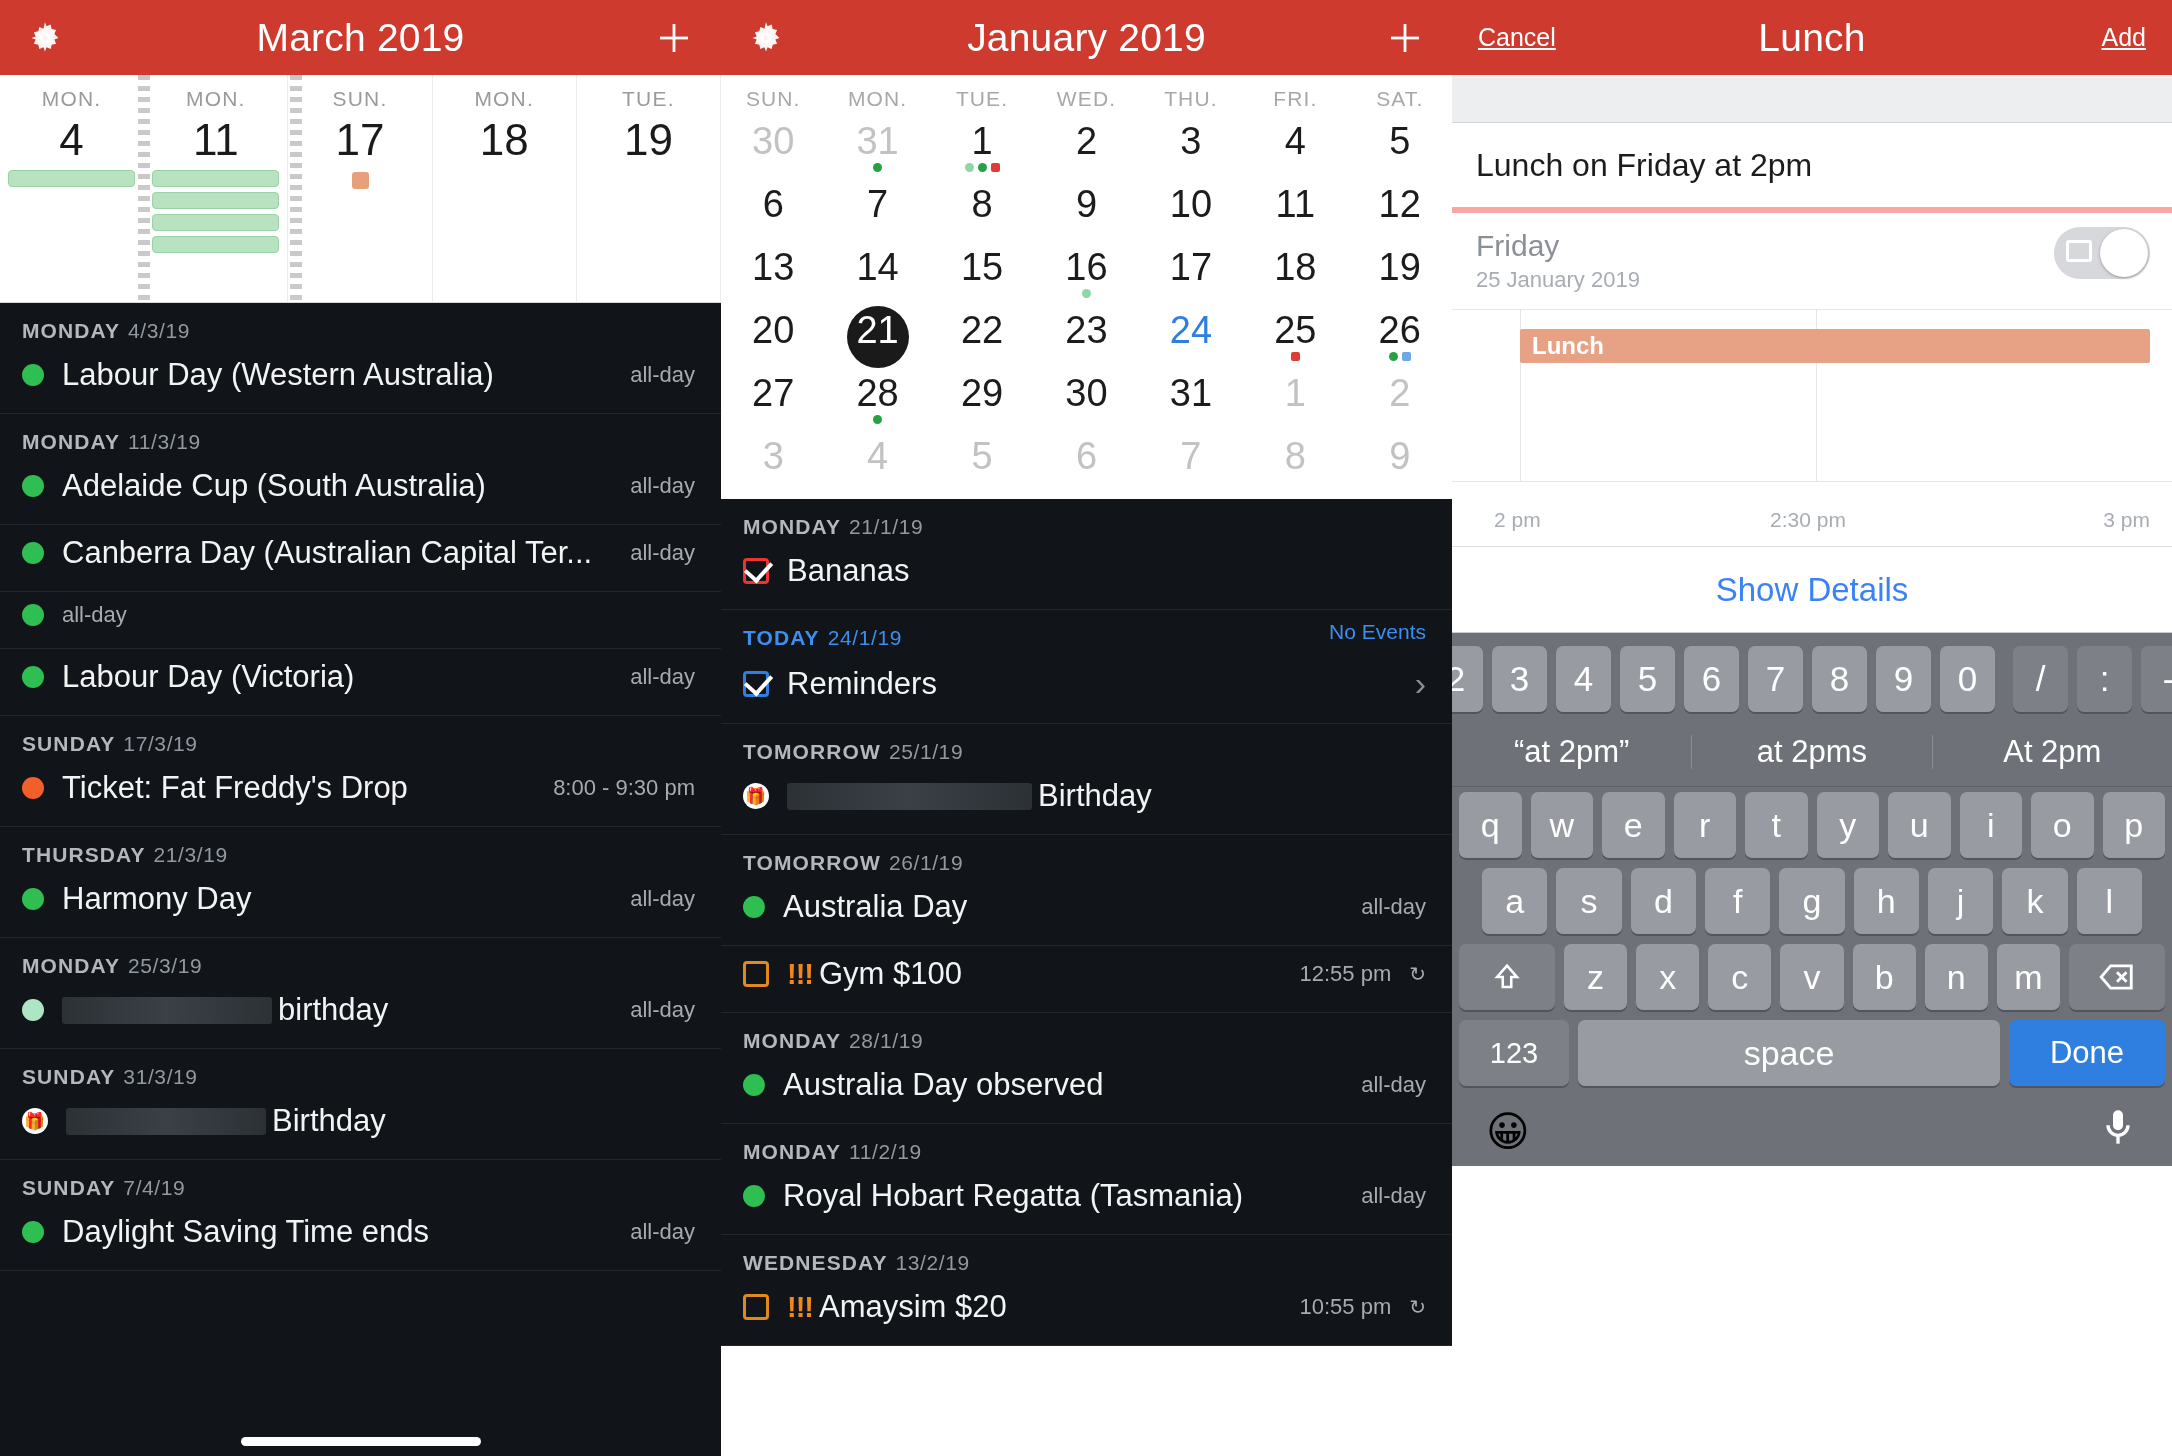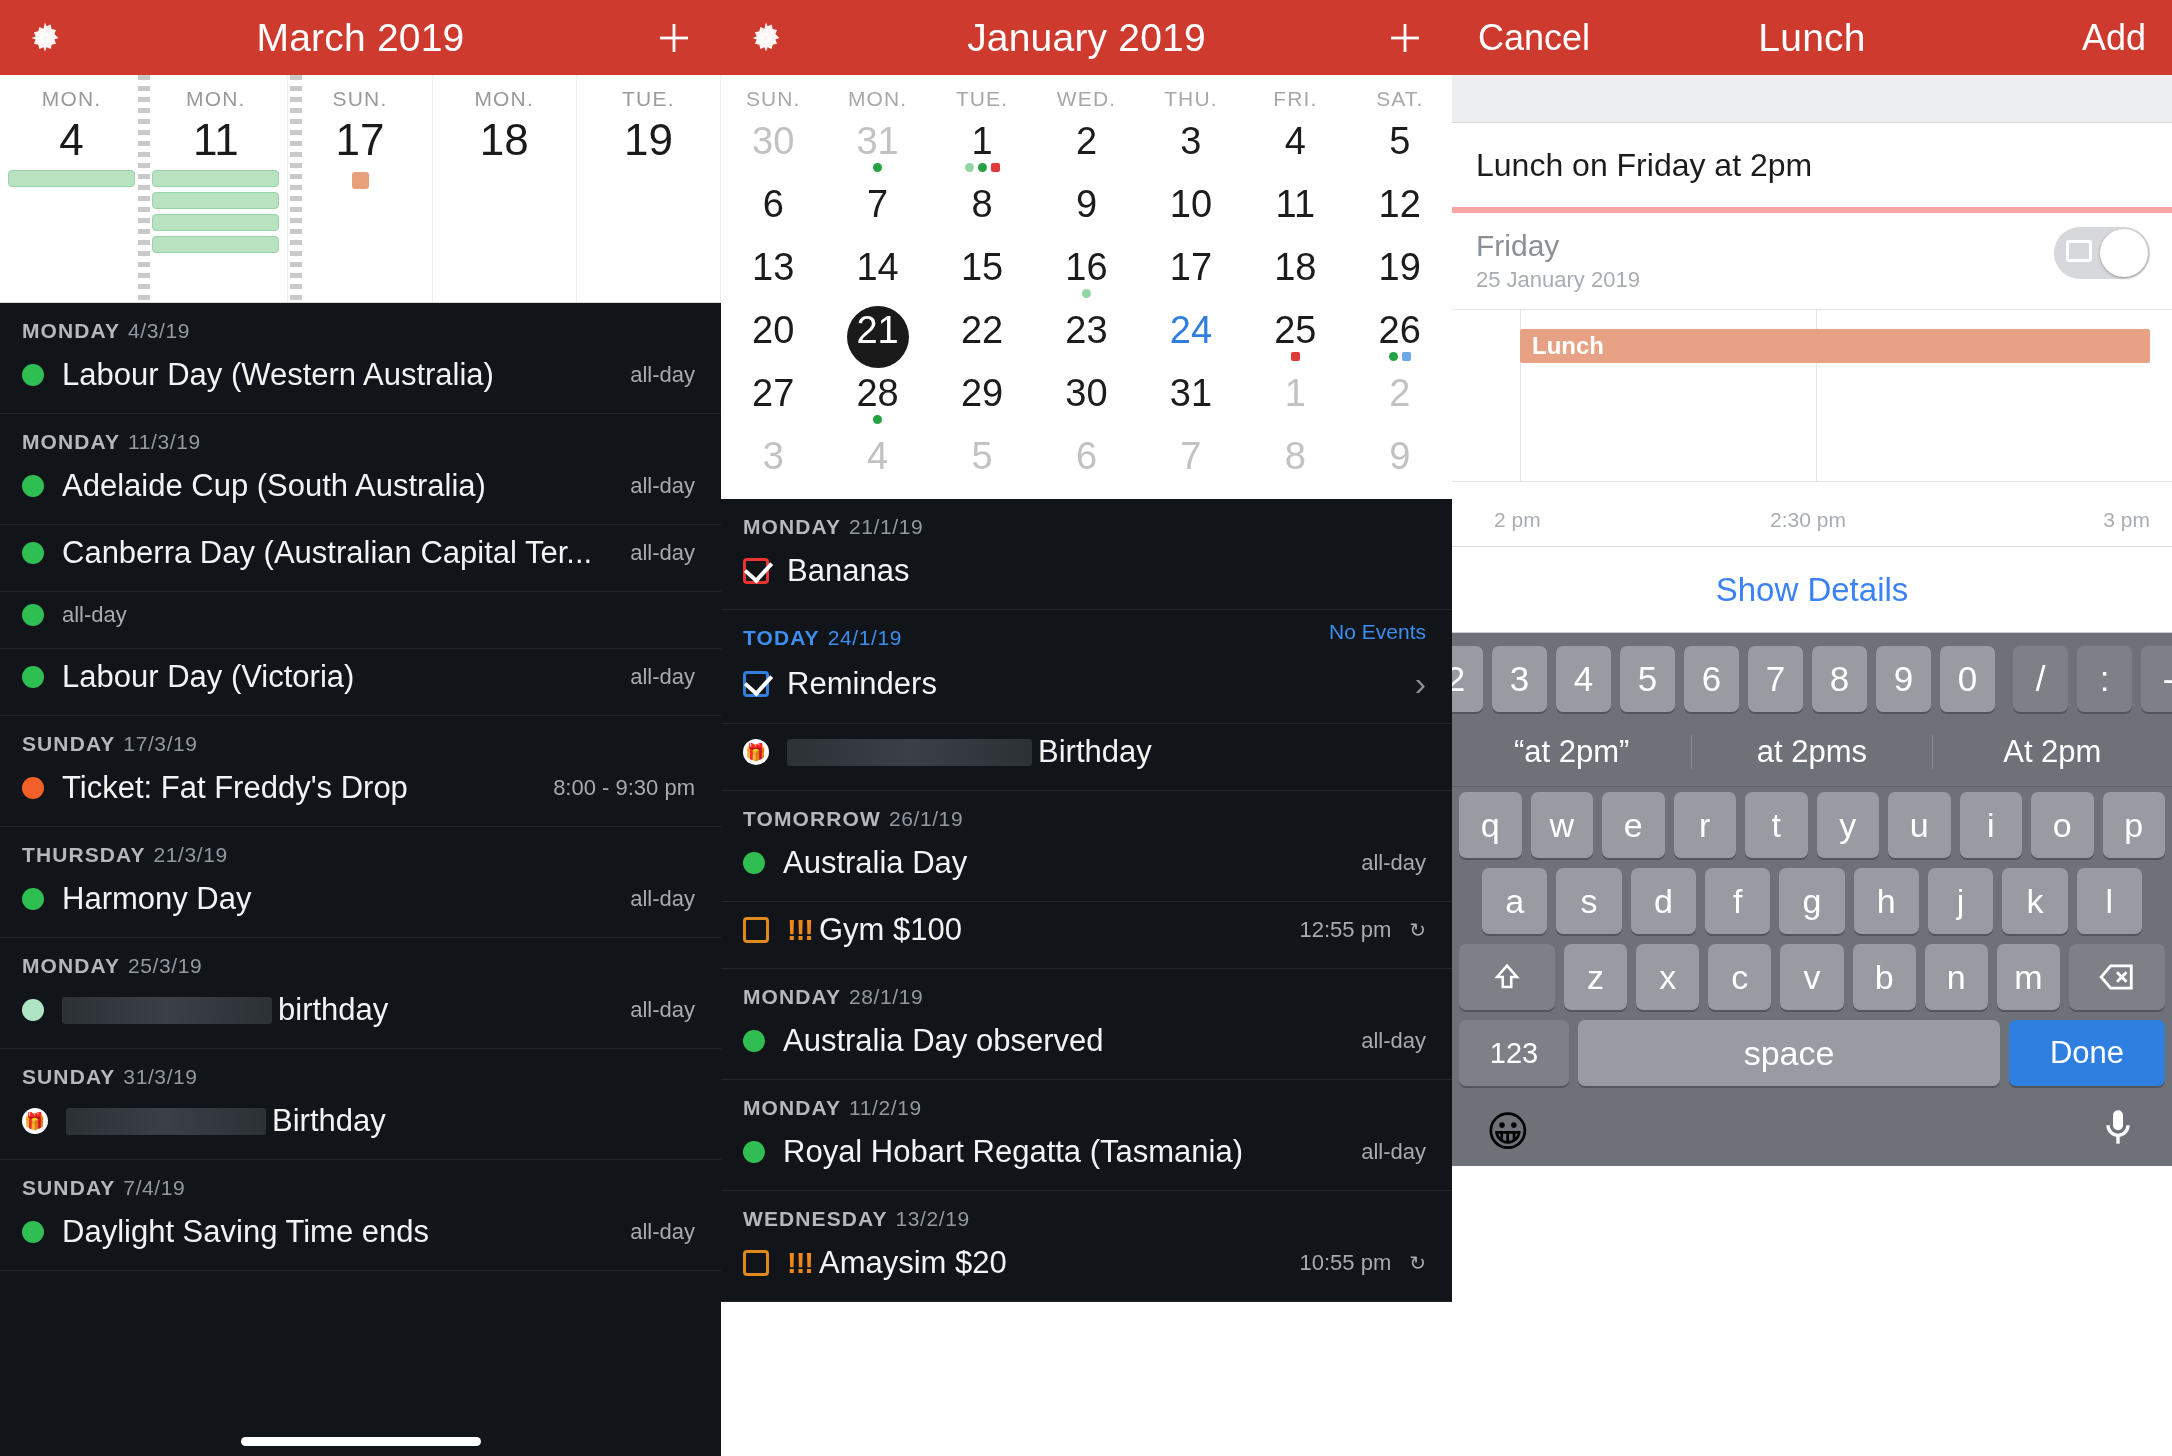--- a/index.html
+++ b/index.html
@@ -13,21 +13,21 @@
   .p2 { width:731px; }
   .p3 { width:720px; }
 
   
   .navbar { height:75px; background:#cf3a2f; display:flex; align-items:center;
             justify-content:space-between; padding:0 26px; position:relative; }
   .navbar .title { position:absolute; left:0; right:0; text-align:center;
             color:#fff; font-size:39px; font-weight:400; letter-spacing:0.2px; pointer-events:none; }
   .gear { width:38px; height:38px; position:relative; z-index:2; }
   .plus { width:42px; height:42px; position:relative; z-index:2; }
-  .navtxt { color:#fff; font-size:36px; position:relative; z-index:2; }
+  .navtxt { color:#fff; font-size:25px; position:relative; z-index:2;text-decoration:underline; }
 
   
   .weekstrip { height:228px; background:#fff; display:flex; position:relative;
                border-bottom:1px solid #d8d8d8; }
   .daycol { flex:1; position:relative; border-right:1px solid #ececec;
             padding-top:12px; }
   .daycol .dow { text-align:center; font-size:21px; color:#9a9a9a;
                  letter-spacing:1.2px; font-weight:400; }
   .daycol .dnum { text-align:center; font-size:44px; color:#1a1a1a; margin-top:4px;
                   font-weight:400; }
@@ -513,20 +513,23 @@
         </div>
         <div class="daterow-wrap">
           <div class="daterow today"><span>TODAY</span><span class="dt">24/1/19</span></div>
           <span class="noevents">No Events</span>
         </div>
         <div class="evrow">
           <span class="chk blue"></span>
           <span class="label">Reminders</span>
           <span class="chev">›</span>
         </div>
+        <div class="daterow-wrap">
+          <div class="daterow"><span>TOMORROW</span><span class="dt">25/1/19</span></div>
+        </div>
         <div class="evrow">
           <span class="cakeicon">🎁</span>
           <span class="label"><span class="redact" style="width: 245px;"></span> Birthday</span>
         </div>
         <div class="daterow-wrap">
           <div class="daterow"><span>TOMORROW</span><span class="dt">26/1/19</span></div>
         </div>
         <div class="evrow">
           <span class="dot green"></span>
           <span class="label">Australia Day</span>

